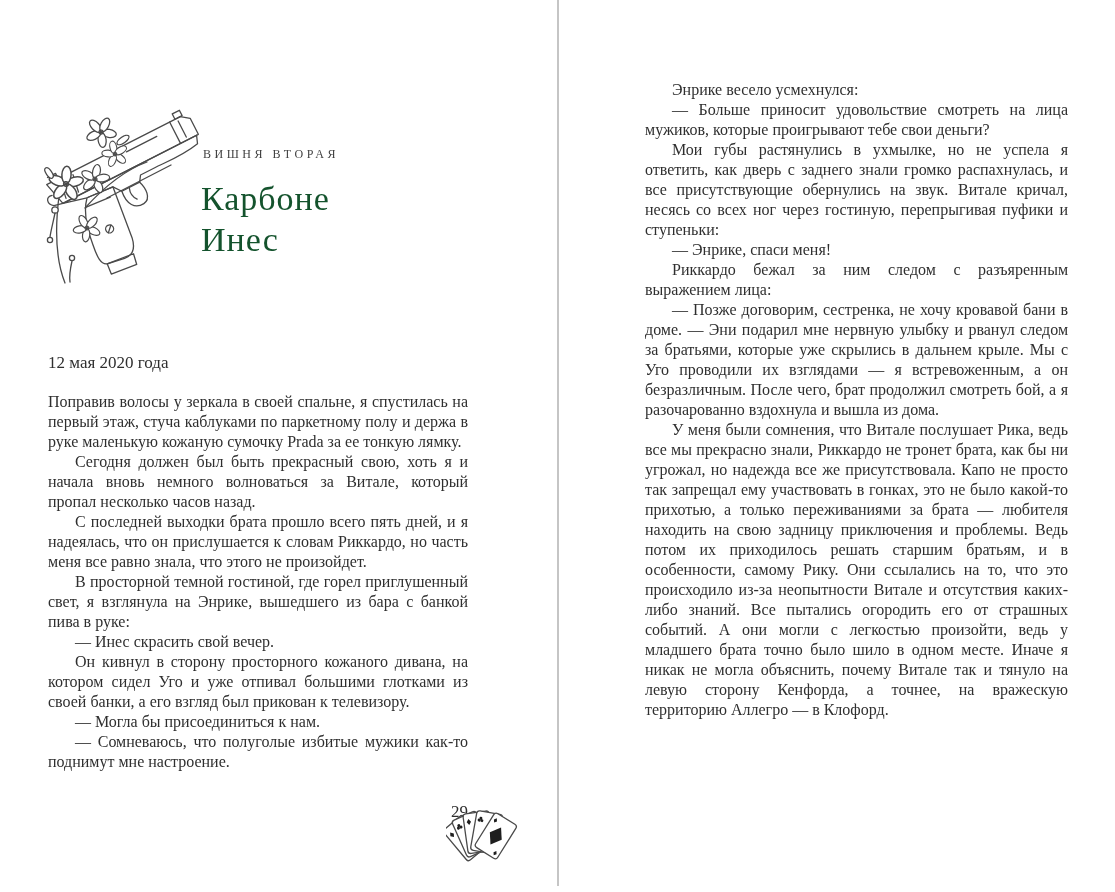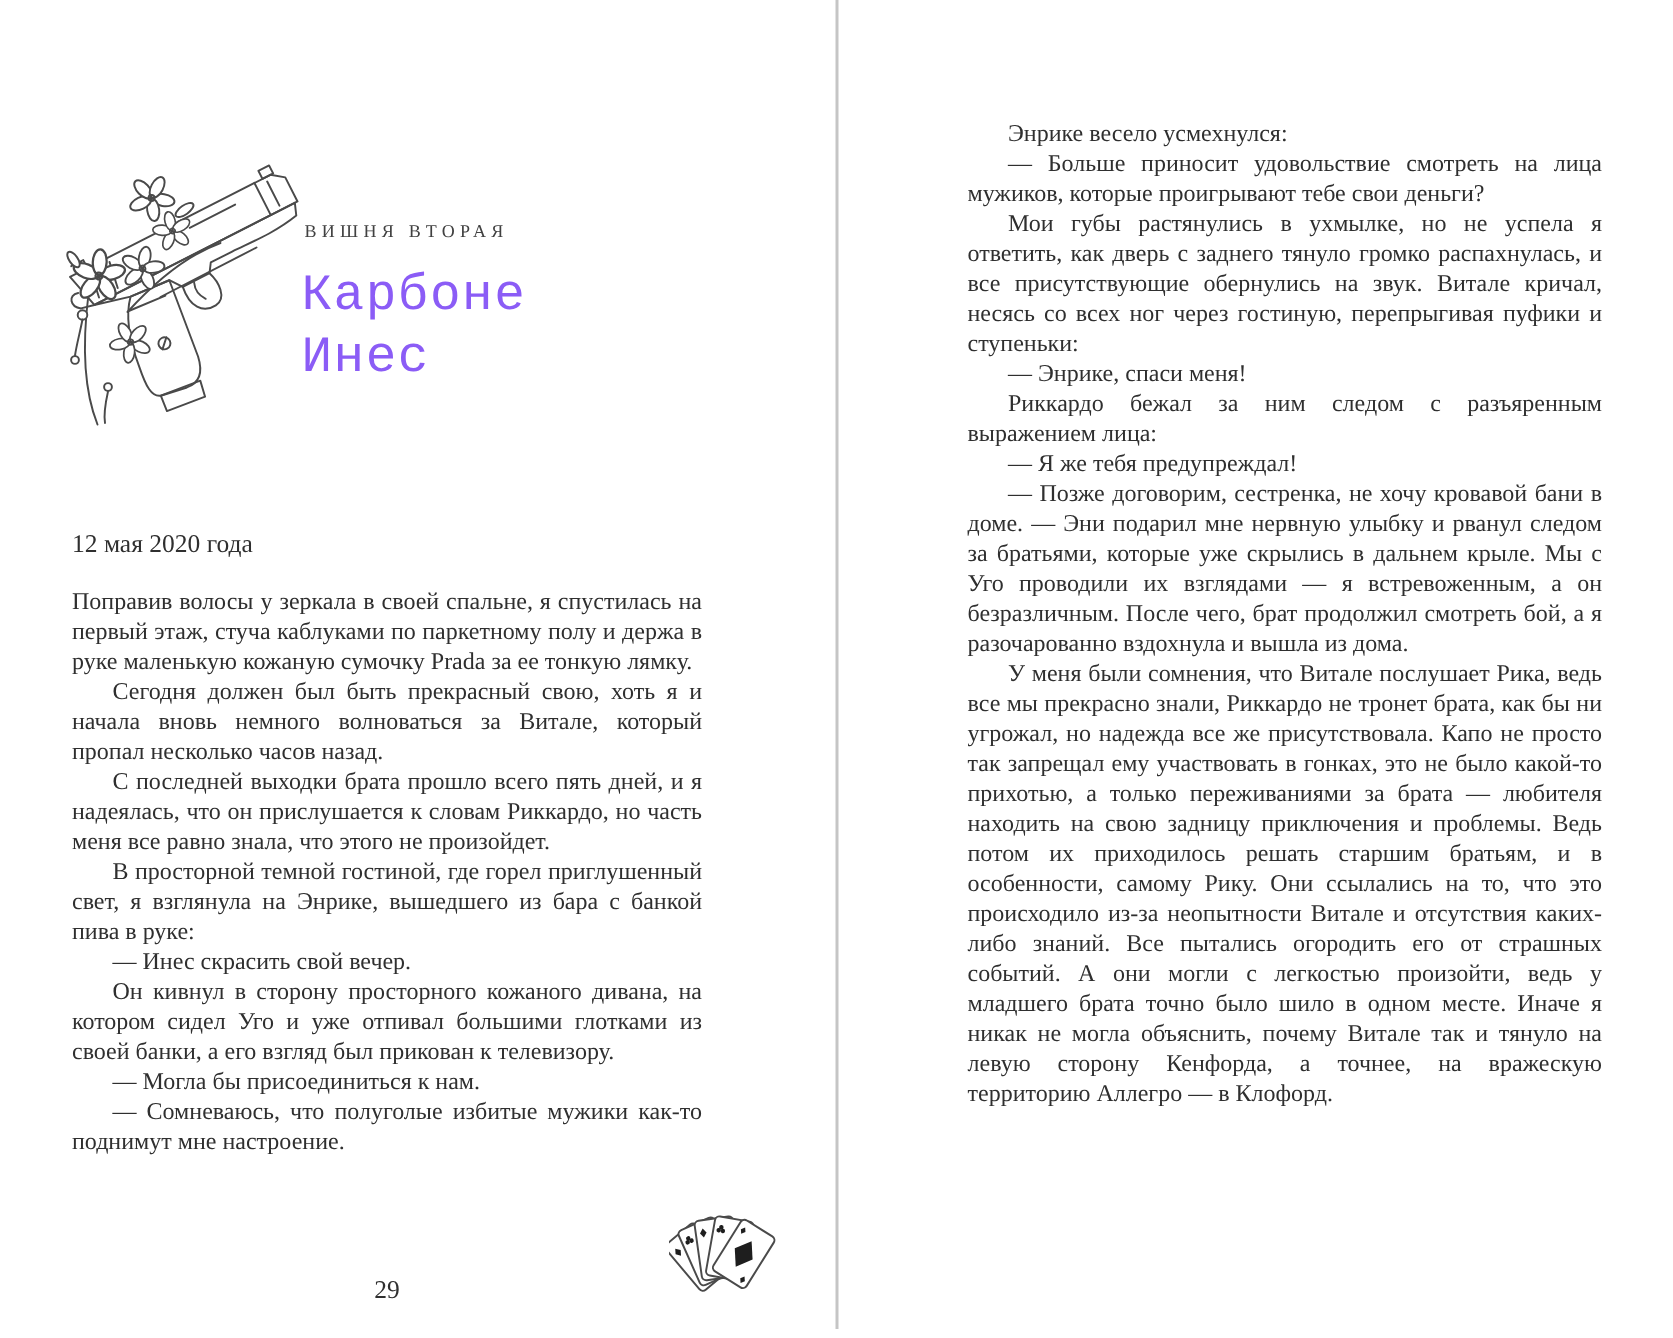--- a/index.html
+++ b/index.html
@@ -8,37 +8,37 @@
     font-family:"Liberation Serif", serif;color:#2f2f2f;
   }
   #divider{position:absolute;left:557px;top:0;width:2px;height:886px;background:#c5c5c5;}
   .illus{position:absolute;}
   .kicker{
     position:absolute;left:203px;top:147px;
     font-size:12px;letter-spacing:3.5px;color:#414141;white-space:nowrap;
   }
   .title{
     position:absolute;left:201px;top:178px;
-    font-size:34px;line-height:41px;color:#8b5cf6;letter-spacing:1px;font-family:Liberation Mono, monospace;
+    font-size:34px;line-height:41px;color:#14532d;letter-spacing:1px;
   }
   .date{
     position:absolute;left:48px;top:353px;
     font-size:17px;color:#2f2f2f;
   }
   .body-col{
     position:absolute;font-size:16px;line-height:20px;
     text-align:justify;hyphens:auto;-webkit-hyphens:auto;
   }
   #body-left{left:48px;top:392px;width:420px;}
   #body-right{left:645px;top:80px;width:423px;}
   .para{margin:0;}
   .para.indent{text-indent:27px;}
   .pagenum{
-    position:absolute;left:48px;top:850px;width:420px;
-    text-align:center;font-size:17px;color:#2f2f2f;
+    position:absolute;left:48px;top:802px;width:420px;
+    text-align:right;font-size:17px;color:#2f2f2f;
   }
   svg .ln{fill:none;stroke:#4a4a4a;stroke-width:1.3;stroke-linejoin:round;stroke-linecap:round;}
   svg .lnw{fill:#ffffff;stroke:#4a4a4a;stroke-width:1.3;stroke-linejoin:round;}
   svg .pip{fill:#1e1e1e;stroke:none;}
 </style>
 </head>
 <body>
 
 <div id="spread">
 
@@ -144,22 +144,21 @@
       </g>
     </svg>
   </div>
 
   <div id="divider"></div>
 
   <div>
     <div id="body-right" class="body-col">
       <p class="para indent">Энрике весело усмехнулся:</p>
       <p class="para indent">— Больше приносит удовольствие смотреть на лица мужиков, которые проигрывают тебе свои деньги?</p>
-      <p class="para indent">Мои губы растянулись в ухмылке, но не успела я ответить, как дверь с заднего тянуло громко распахнулась, и все присутствующие обернулись на звук. Витале кричал, несясь со всех ног через гостиную, перепрыгивая пуфики и ступеньки:</p>
+      <p class="para indent">Мои губы растянулись в ухмылке, но не успела я ответить, как дверь с заднего знали громко распахнулась, и все присутствующие обернулись на звук. Витале кричал, несясь со всех ног через гостиную, перепрыгивая пуфики и ступеньки:</p>
       <p class="para indent">— Энрике, спаси меня!</p>
       <p class="para indent">Риккардо бежал за ним следом с разъяренным выражением лица:</p>
-      <p class="para indent">— Я же тебя предупреждал!</p>
       <p class="para indent">— Позже договорим, сестренка, не хочу кровавой бани в доме. — Эни подарил мне нервную улыбку и рванул следом за братьями, которые уже скрылись в дальнем крыле. Мы с Уго проводили их взглядами — я встревоженным, а он безразличным. После чего, брат продолжил смотреть бой, а я разочарованно вздохнула и вышла из дома.</p>
       <p class="para indent">У меня были сомнения, что Витале послушает Рика, ведь все мы прекрасно знали, Риккардо не тронет брата, как бы ни угрожал, но надежда все же присутствовала. Капо не просто так запрещал ему участвовать в гонках, это не было какой-то прихотью, а только переживаниями за брата — любителя находить на свою задницу приключения и проблемы. Ведь потом их приходилось решать старшим братьям, и в особенности, самому Рику. Они ссылались на то, что это происходило из-за неопытности Витале и отсутствия каких-либо знаний. Все пытались огородить его от страшных событий. А они могли с легкостью произойти, ведь у младшего брата точно было шило в одном месте. Иначе я никак не могла объяснить, почему Витале так и тянуло на левую сторону Кенфорда, а точнее, на вражескую территорию Аллегро — в Клофорд.</p>
     </div>
   </div>
 
 </div>
 
 </body></html>

